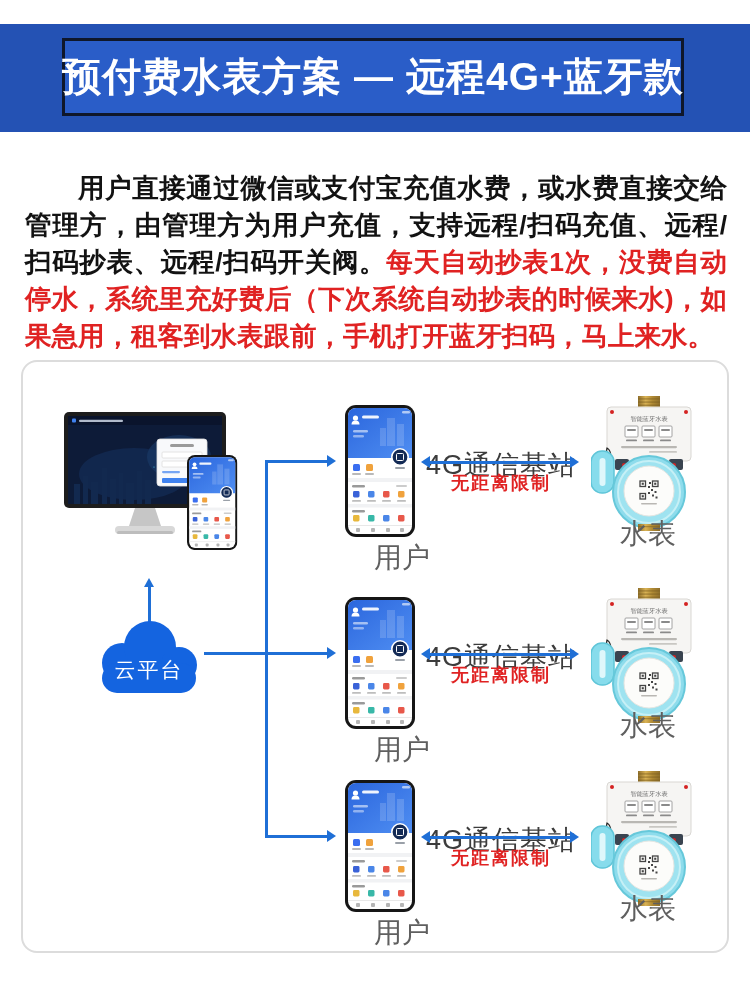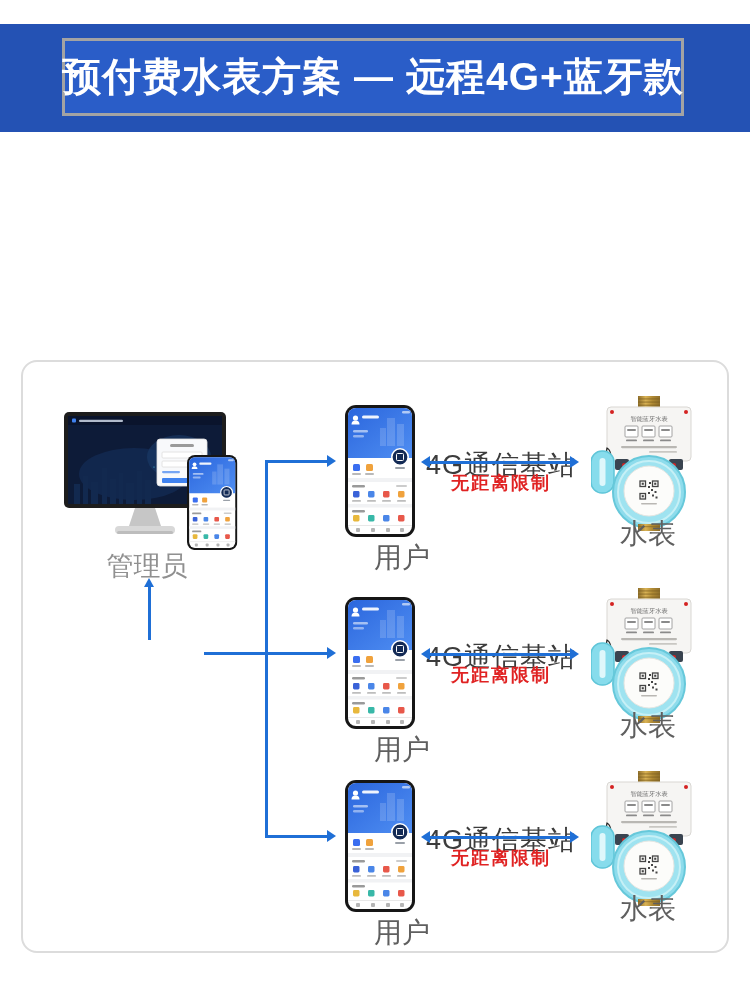--- a/index.html
+++ b/index.html
@@ -9,21 +9,21 @@
     --connector-blue:#1f6fd6;
     --cloud-blue:#1464e0;
     --label-gray:#5f5f5f;
   }
   *{margin:0;padding:0;box-sizing:border-box;}
   body{background:#fff;font-family:"Liberation Sans","DejaVu Sans",sans-serif;}
   .canvas{position:relative;width:750px;height:1000px;margin:0 auto;background:#fff;overflow:hidden;}
 
   
   .banner{position:absolute;left:0;top:24px;width:750px;height:108px;background:var(--banner-bg);}
-  .banner-inner{position:absolute;left:62px;top:14px;width:622px;height:78px;border:3px solid #a3a3a3;
+  .banner-inner{position:absolute;left:62px;top:14px;width:622px;height:78px;border:3px solid #0f172a;
     background:var(--banner-inner-bg);display:flex;align-items:center;justify-content:center;}
   .banner-title{color:#ffffff;font-size:39px;font-weight:bold;letter-spacing:1px;white-space:nowrap;}
 
   
   .intro{position:absolute;left:25px;top:170px;width:702px;font-size:26.5px;line-height:37px;
     color:#121212;text-indent:2em;text-align:justify;font-weight:600;}
   .intro .hl{color:var(--highlight-red);font-weight:bold;}
 
   
   .panel{position:absolute;left:21px;top:360px;width:708px;height:593px;border:2px solid #dcdcdc;border-radius:16px;background:#fff;}
@@ -68,20 +68,21 @@
 <body>
 
 <div class="canvas">
 
   <div class="banner">
     <div class="banner-inner">
       <div class="banner-title">预付费水表方案 — 远程4G+蓝牙款</div>
     </div>
   </div>
 
+  <p class="intro"><span>用户直接通过微信或支付宝充值水费，或水费直接交给管理方，由管理方为用户充值，支持远程/扫码充值、远程/扫码抄表、远程/扫码开关阀。</span><span class="hl">每天自动抄表1次，没费自动停水，系统里充好费后（下次系统自动抄表的时候来水)，如果急用，租客到水表跟前，手机打开蓝牙扫码，马上来水。</span></p>
 
   <div class="panel"></div>
 
   <div class="monitor-ill">
     <svg class="ill" viewBox="0 0 165 135">
       <rect x="0" y="0" width="162" height="96" rx="5" fill="#1d1d1d"></rect>
       <rect x="4" y="4" width="154" height="88" fill="#0d1b38"></rect>
       <rect x="4" y="4" width="154" height="9" fill="#0a142c"></rect>
       <rect x="8" y="6.5" width="4" height="4" rx="1" fill="#3f82f0"></rect>
       <rect x="15" y="7.8" width="44" height="2.2" rx="1.1" fill="#cfd8e8" opacity="0.85"></rect>
@@ -172,24 +173,34 @@
     <rect x="53" y="110" width="6.5" height="6.5" rx="1.4" fill="#e8584a"></rect>
     <rect x="3" y="120" width="64" height="1" fill="#e8e8e8"></rect>
     <g fill="#b5b5b5">
       <rect x="11" y="123" width="4" height="4" rx="1"></rect>
       <rect x="26" y="123" width="4" height="4" rx="1"></rect>
       <rect x="41" y="123" width="4" height="4" rx="1"></rect>
       <rect x="55" y="123" width="4" height="4" rx="1"></rect>
     </g>
   </svg>
 </div>
-  <div class="admin-label">管理员</div>
 
   <div class="up-arrow"></div>
 
+  <div class="cloud-ill">
+    <svg class="ill" viewBox="0 0 113 97">
+      <g fill="var(--cloud-blue)">
+        <circle cx="28" cy="54" r="20"></circle>
+        <circle cx="56" cy="38" r="26"></circle>
+        <circle cx="85" cy="56" r="18"></circle>
+        <rect x="8" y="54" width="94" height="30" rx="15"></rect>
+      </g>
+      <text x="55" y="68" text-anchor="middle" font-size="21" letter-spacing="2" fill="#ffffff">云平台</text>
+    </svg>
+  </div>
 
   <div class="h-line cloud-feed"></div>
   <div class="v-line trunk"></div>
   <div class="feed-arrow" style="top:460px"></div>
   <div class="feed-arrow" style="top:652px"></div>
   <div class="feed-arrow" style="top:835px"></div>
 
   <div class="row" style="top:395px">
     <div class="phone-ill">
   <svg class="ill" viewBox="0 0 70 132">

